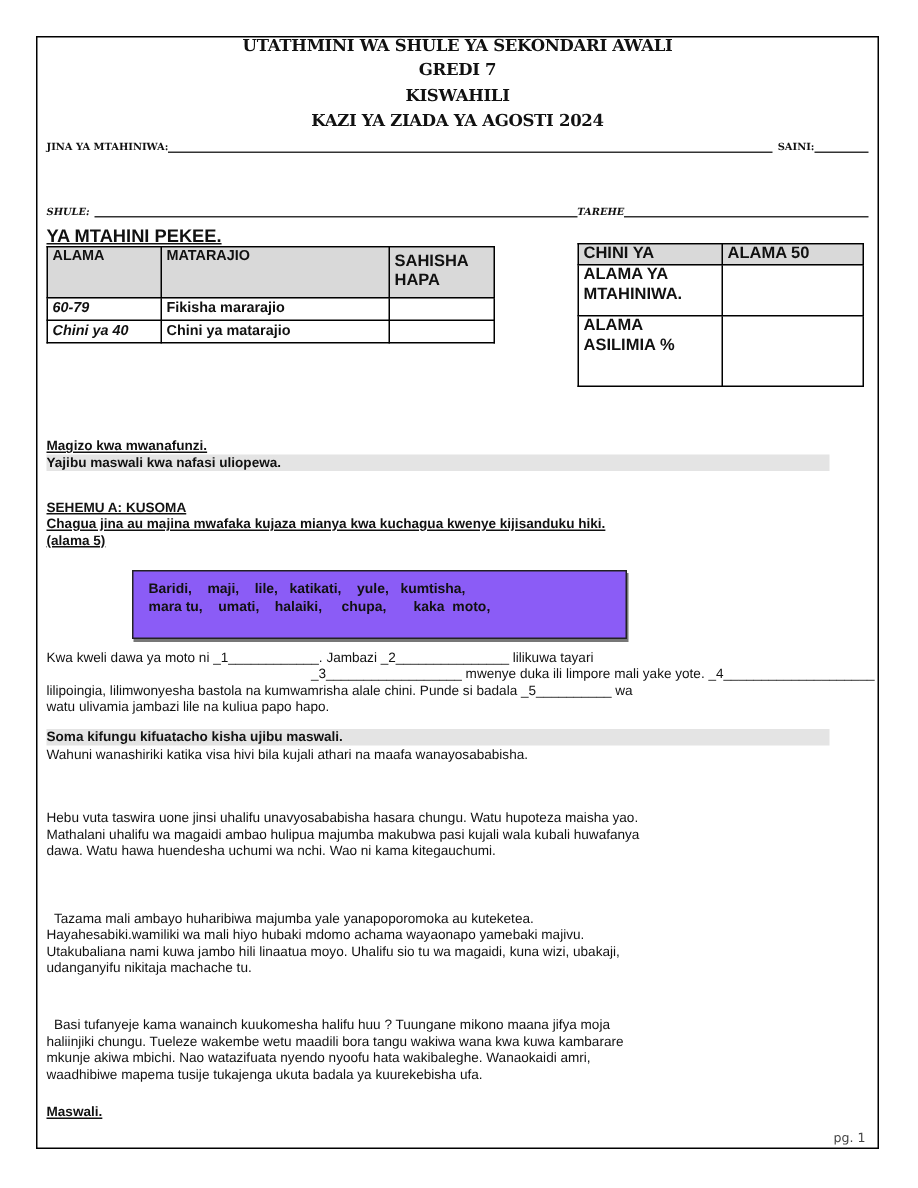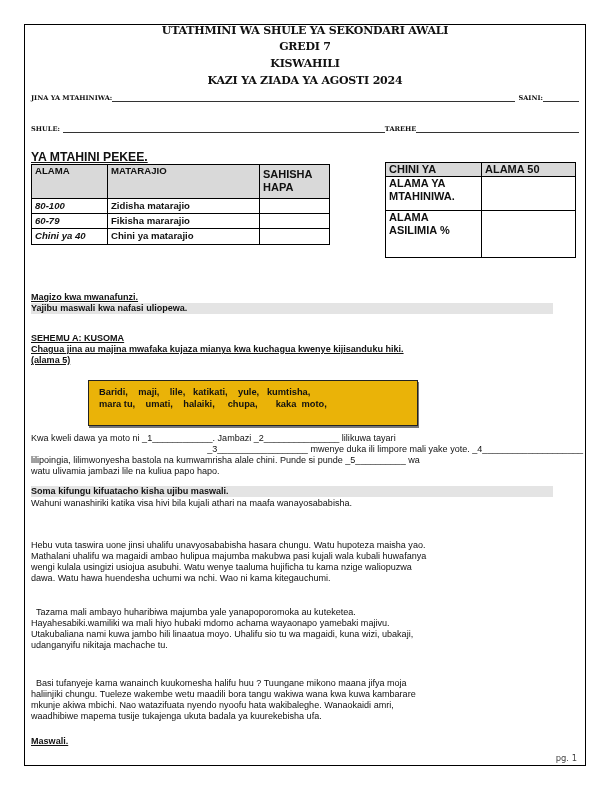--- a/index.html
+++ b/index.html
@@ -39,21 +39,21 @@
   #score-table td { font-weight: bold; line-height: 12.5px; }
   .text-block {
     position: absolute; left: 31px; width: 552px;
     font-family: "Liberation Sans", sans-serif; font-size: 9.05px; line-height: 11px; color: #111;
   }
   .bold { font-weight: bold; }
   .ul { text-decoration: underline; }
   .shade { background: #e4e4e4; }
   .word-box {
     position: absolute; left: 88px; top: 380px; width: 330px; height: 46px;
-    box-sizing: border-box; background: #eab308; border: 1px solid #222;
+    box-sizing: border-box; background: #8b5cf6; border: 1px solid #222;
     box-shadow: 1px 2px 0 #777;
     font-family: "Liberation Sans", sans-serif; font-weight: bold; font-size: 9.3px;
     line-height: 12px; padding: 5px 0 0 10px; white-space: pre;
   }
   .page-num {
     position: absolute; right: 35px; top: 753px;
     font-family: "DejaVu Sans", sans-serif; font-size: 8.4px; color: #444; padding-left: 16px;
   }
   .indent { display: inline-block; width: 11px; }
   .indent-s { display: inline-block; width: 5px; }
@@ -68,40 +68,35 @@
 <div class="title-line" style="top:57px;">KISWAHILI</div>
 <div class="title-line" style="top:74px;">KAZI YA ZIADA YA AGOSTI 2024</div>
 
 <div class="field-row" style="top:94px;">
   <span>JINA YA MTAHINIWA:</span>
   <span class="field-line" style="flex:1;"></span>
   <span style="margin-left:3px;">SAINI:</span>
   <span class="field-line" style="width:36px;"></span>
 </div>
 
-<div class="field-row" style="top:125px;">
+<div class="field-row" style="top:137px;font-style:italic;">
   <span>SHULE:</span>
   <span class="field-line" style="width:322px; margin-left:3px;"></span>
   <span>TAREHE</span>
   <span class="field-line" style="flex:1;"></span>
 </div>
 
 <div class="exam-heading">YA MTAHINI PEKEE.</div>
 
 <table class="grid" id="grade-table">
   <tbody>
       <tr>
     <th style="width:69px;">ALAMA</th>
     <th style="width:145px;">MATARAJIO</th>
     <th style="width:63px; font-size:11px; line-height:13px; padding-top:3px;">SAHISHA HAPA</th>
-  </tr>
-  <tr>
-    <td class="range">80-100</td>
-    <td>Zidisha matarajio</td>
-    <td></td>
   </tr>
   <tr>
     <td class="range">60-79</td>
     <td>Fikisha mararajio</td>
     <td></td>
   </tr>
   <tr>
     <td class="range">Chini ya 40</td>
     <td>Chini ya matarajio</td>
     <td></td>
@@ -131,34 +126,33 @@
 
 <div class="text-block bold ul" style="top:333px;">SEHEMU A: KUSOMA</div>
 <div class="text-block bold ul" style="top:344px;">Chagua jina au majina mwafaka kujaza mianya kwa kuchagua kwenye kijisanduku hiki.</div>
 <div class="text-block bold ul" style="top:355px;">(alama 5)</div>
 
 <div class="word-box"><div>Baridi,    maji,    lile,   katikati,    yule,   kumtisha,</div><div>mara tu,    umati,    halaiki,     chupa,       kaka  moto,</div></div>
 
 <div class="text-block" style="top:433px;">
   <div>Kwa kweli dawa ya moto ni _1____________. Jambazi _2_______________ lilikuwa tayari</div>
   <div style="padding-left:1px;text-align:right;">_3__________________ mwenye duka ili limpore mali yake yote. _4____________________</div>
-  <div>lilipoingia, lilimwonyesha bastola na kumwamrisha alale chini. Punde si punde _5__________ wa</div>
+  <div>lilipoingia, lilimwonyesha bastola na kumwamrisha alale chini. Punde si badala _5__________ wa</div>
   <div>watu ulivamia jambazi lile na kuliua papo hapo.</div>
 </div>
 
 <div class="text-block bold shade" style="top:486px; width:522px;">Soma kifungu kifuatacho kisha ujibu maswali.</div>
 
 <div class="text-block" style="top:498px;">
   <div>Wahuni wanashiriki katika visa hivi bila kujali athari na maafa wanayosababisha.</div>
 </div>
 
 <div class="text-block" style="top:540px;">
   <div>Hebu vuta taswira uone jinsi uhalifu unavyosababisha hasara chungu. Watu hupoteza maisha yao.</div>
   <div>Mathalani uhalifu wa magaidi ambao hulipua majumba makubwa pasi kujali wala kubali huwafanya</div>
-  <div>wengi kulala usingizi usiojua asubuhi. Watu wenye taaluma hujificha tu kama nzige waliopuzwa</div>
   <div>dawa. Watu hawa huendesha uchumi wa nchi. Wao ni kama kitegauchumi.</div>
 </div>
 
 <div class="text-block" style="top:607px;">
   <div><span class="indent-s"></span><span>Tazama mali ambayo huharibiwa majumba yale yanapoporomoka au kuteketea.</span></div>
   <div>Hayahesabiki.wamiliki wa mali hiyo hubaki mdomo achama wayaonapo yamebaki majivu.</div>
   <div>Utakubaliana nami kuwa jambo hili linaatua moyo. Uhalifu sio tu wa magaidi, kuna wizi, ubakaji,</div>
   <div>udanganyifu nikitaja machache tu.</div>
 </div>
 

